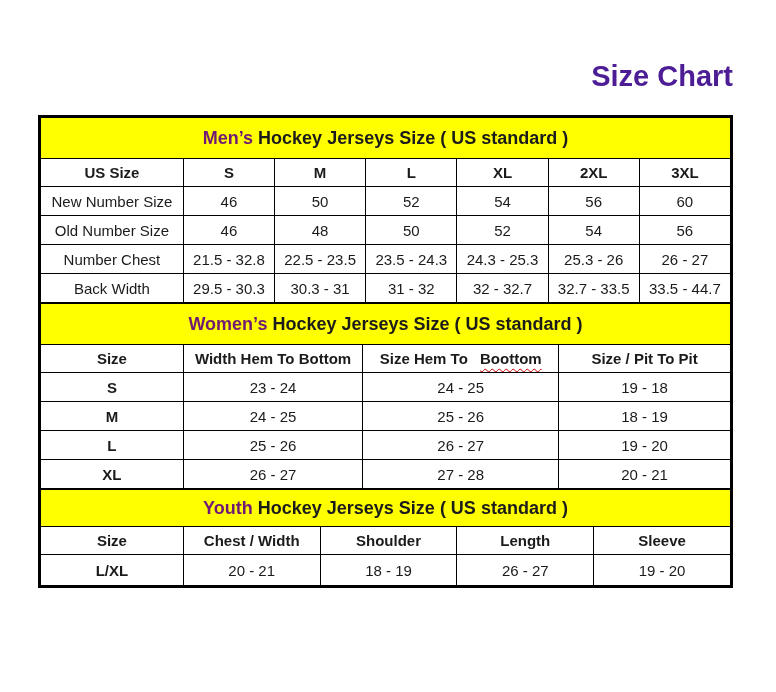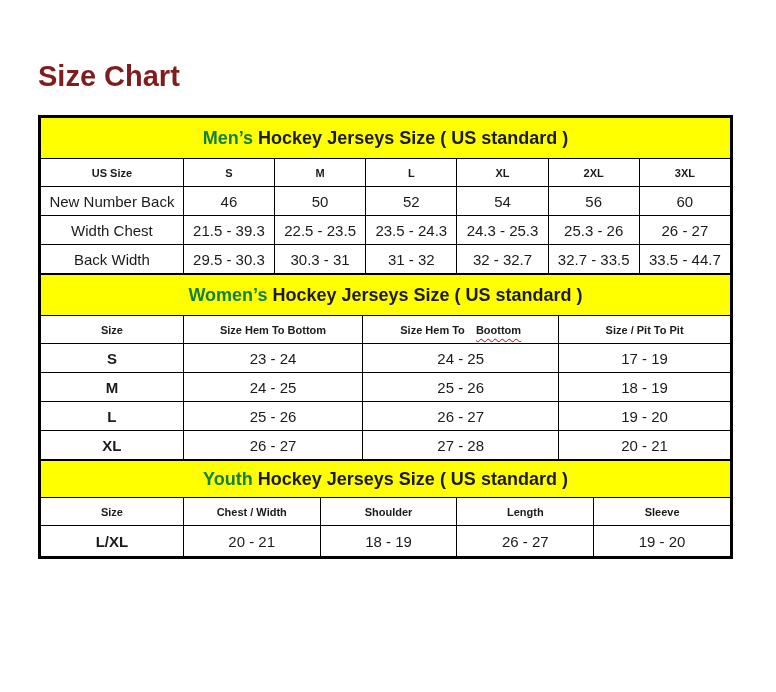--- a/index.html
+++ b/index.html
@@ -1,27 +1,27 @@
 <!DOCTYPE html>
 <html><head>
 <meta charset="utf-8">
 <style>
   html,body { margin:0; padding:0; background:#ffffff; }
   body { font-family:"Liberation Sans","DejaVu Sans",sans-serif; color:#1b1b1b; }
   .page { width:776px; height:692px; background:#ffffff; overflow:hidden; position:relative; }
   .page-title {
-    padding-top:60px; width:695px; margin-left:38px; text-align:left;
-    font-size:29px; font-weight:bold; color:#7f1d1d;
+    padding-top:60px; width:695px; margin-left:38px; text-align:right;
+    font-size:29px; font-weight:bold; color:#4c1d95;
   }
   .chart-wrap { width:695px; margin:22px 0 0 38px; border:2px solid #000; box-sizing:border-box; }
   table { width:100%; border-collapse:collapse; table-layout:fixed; }
   th,td { border:1px solid #000; text-align:center; vertical-align:middle; padding:0; overflow:hidden; white-space:nowrap; }
   .section-head { background:#ffff00; height:40px; font-size:18px; font-weight:bold; color:#1b1b1b; }
-  .hl { color:#15803d; }
-  .col-head th { height:27px; font-size:11px; font-weight:bold; }
+  .hl { color:#701a75; }
+  .col-head th { height:27px; font-size:15px; font-weight:bold; }
   tbody td { height:28px; font-size:15px; font-weight:normal; }
   .women tbody td.row-label, .youth tbody td.row-label { font-weight:bold; }
   .youth .section-head { height:36px; }
   .youth tbody td { height:30px; }
   .wavy {
     text-decoration-line:underline; text-decoration-style:wavy;
     text-decoration-color:#cc0000; text-decoration-thickness:1px; text-underline-offset:4px;margin-left:8px;
   }
 </style>
 </head>
@@ -52,31 +52,40 @@
           <th>S</th>
           <th>M</th>
           <th>L</th>
           <th>XL</th>
           <th>2XL</th>
           <th>3XL</th>
         </tr>
       </thead>
       <tbody>
         <tr>
-          <td class="row-label">New Number Back</td>
+          <td class="row-label">New Number Size</td>
           <td>46</td>
           <td>50</td>
           <td>52</td>
           <td>54</td>
           <td>56</td>
           <td>60</td>
         </tr>
         <tr>
-          <td class="row-label">Width Chest</td>
-          <td>21.5 - 39.3</td>
+          <td class="row-label">Old Number Size</td>
+          <td>46</td>
+          <td>48</td>
+          <td>50</td>
+          <td>52</td>
+          <td>54</td>
+          <td>56</td>
+        </tr>
+        <tr>
+          <td class="row-label">Number Chest</td>
+          <td>21.5 - 32.8</td>
           <td>22.5 - 23.5</td>
           <td>23.5 - 24.3</td>
           <td>24.3 - 25.3</td>
           <td>25.3 - 26</td>
           <td>26 - 27</td>
         </tr>
         <tr>
           <td class="row-label">Back Width</td>
           <td>29.5 - 30.3</td>
           <td>30.3 - 31</td>
@@ -94,31 +103,31 @@
           <col style="width:26.0%">
           <col style="width:28.4%">
           <col style="width:24.9%">
       </colgroup>
       <thead>
         <tr>
           <th colspan="4" class="section-head"><span class="hl">Women’s</span><span> Hockey Jerseys Size ( US standard )</span></th>
         </tr>
         <tr class="col-head">
           <th>Size</th>
-          <th>Size Hem To Bottom</th>
+          <th>Width Hem To Bottom</th>
           <th><span>Size Hem To </span><span class="wavy">Boottom</span></th>
           <th>Size / Pit To Pit</th>
         </tr>
       </thead>
       <tbody>
         <tr>
           <td class="row-label">S</td>
           <td>23 - 24</td>
           <td>24 - 25</td>
-          <td>17 - 19</td>
+          <td>19 - 18</td>
         </tr>
         <tr>
           <td class="row-label">M</td>
           <td>24 - 25</td>
           <td>25 - 26</td>
           <td>18 - 19</td>
         </tr>
         <tr>
           <td class="row-label">L</td>
           <td>25 - 26</td>

